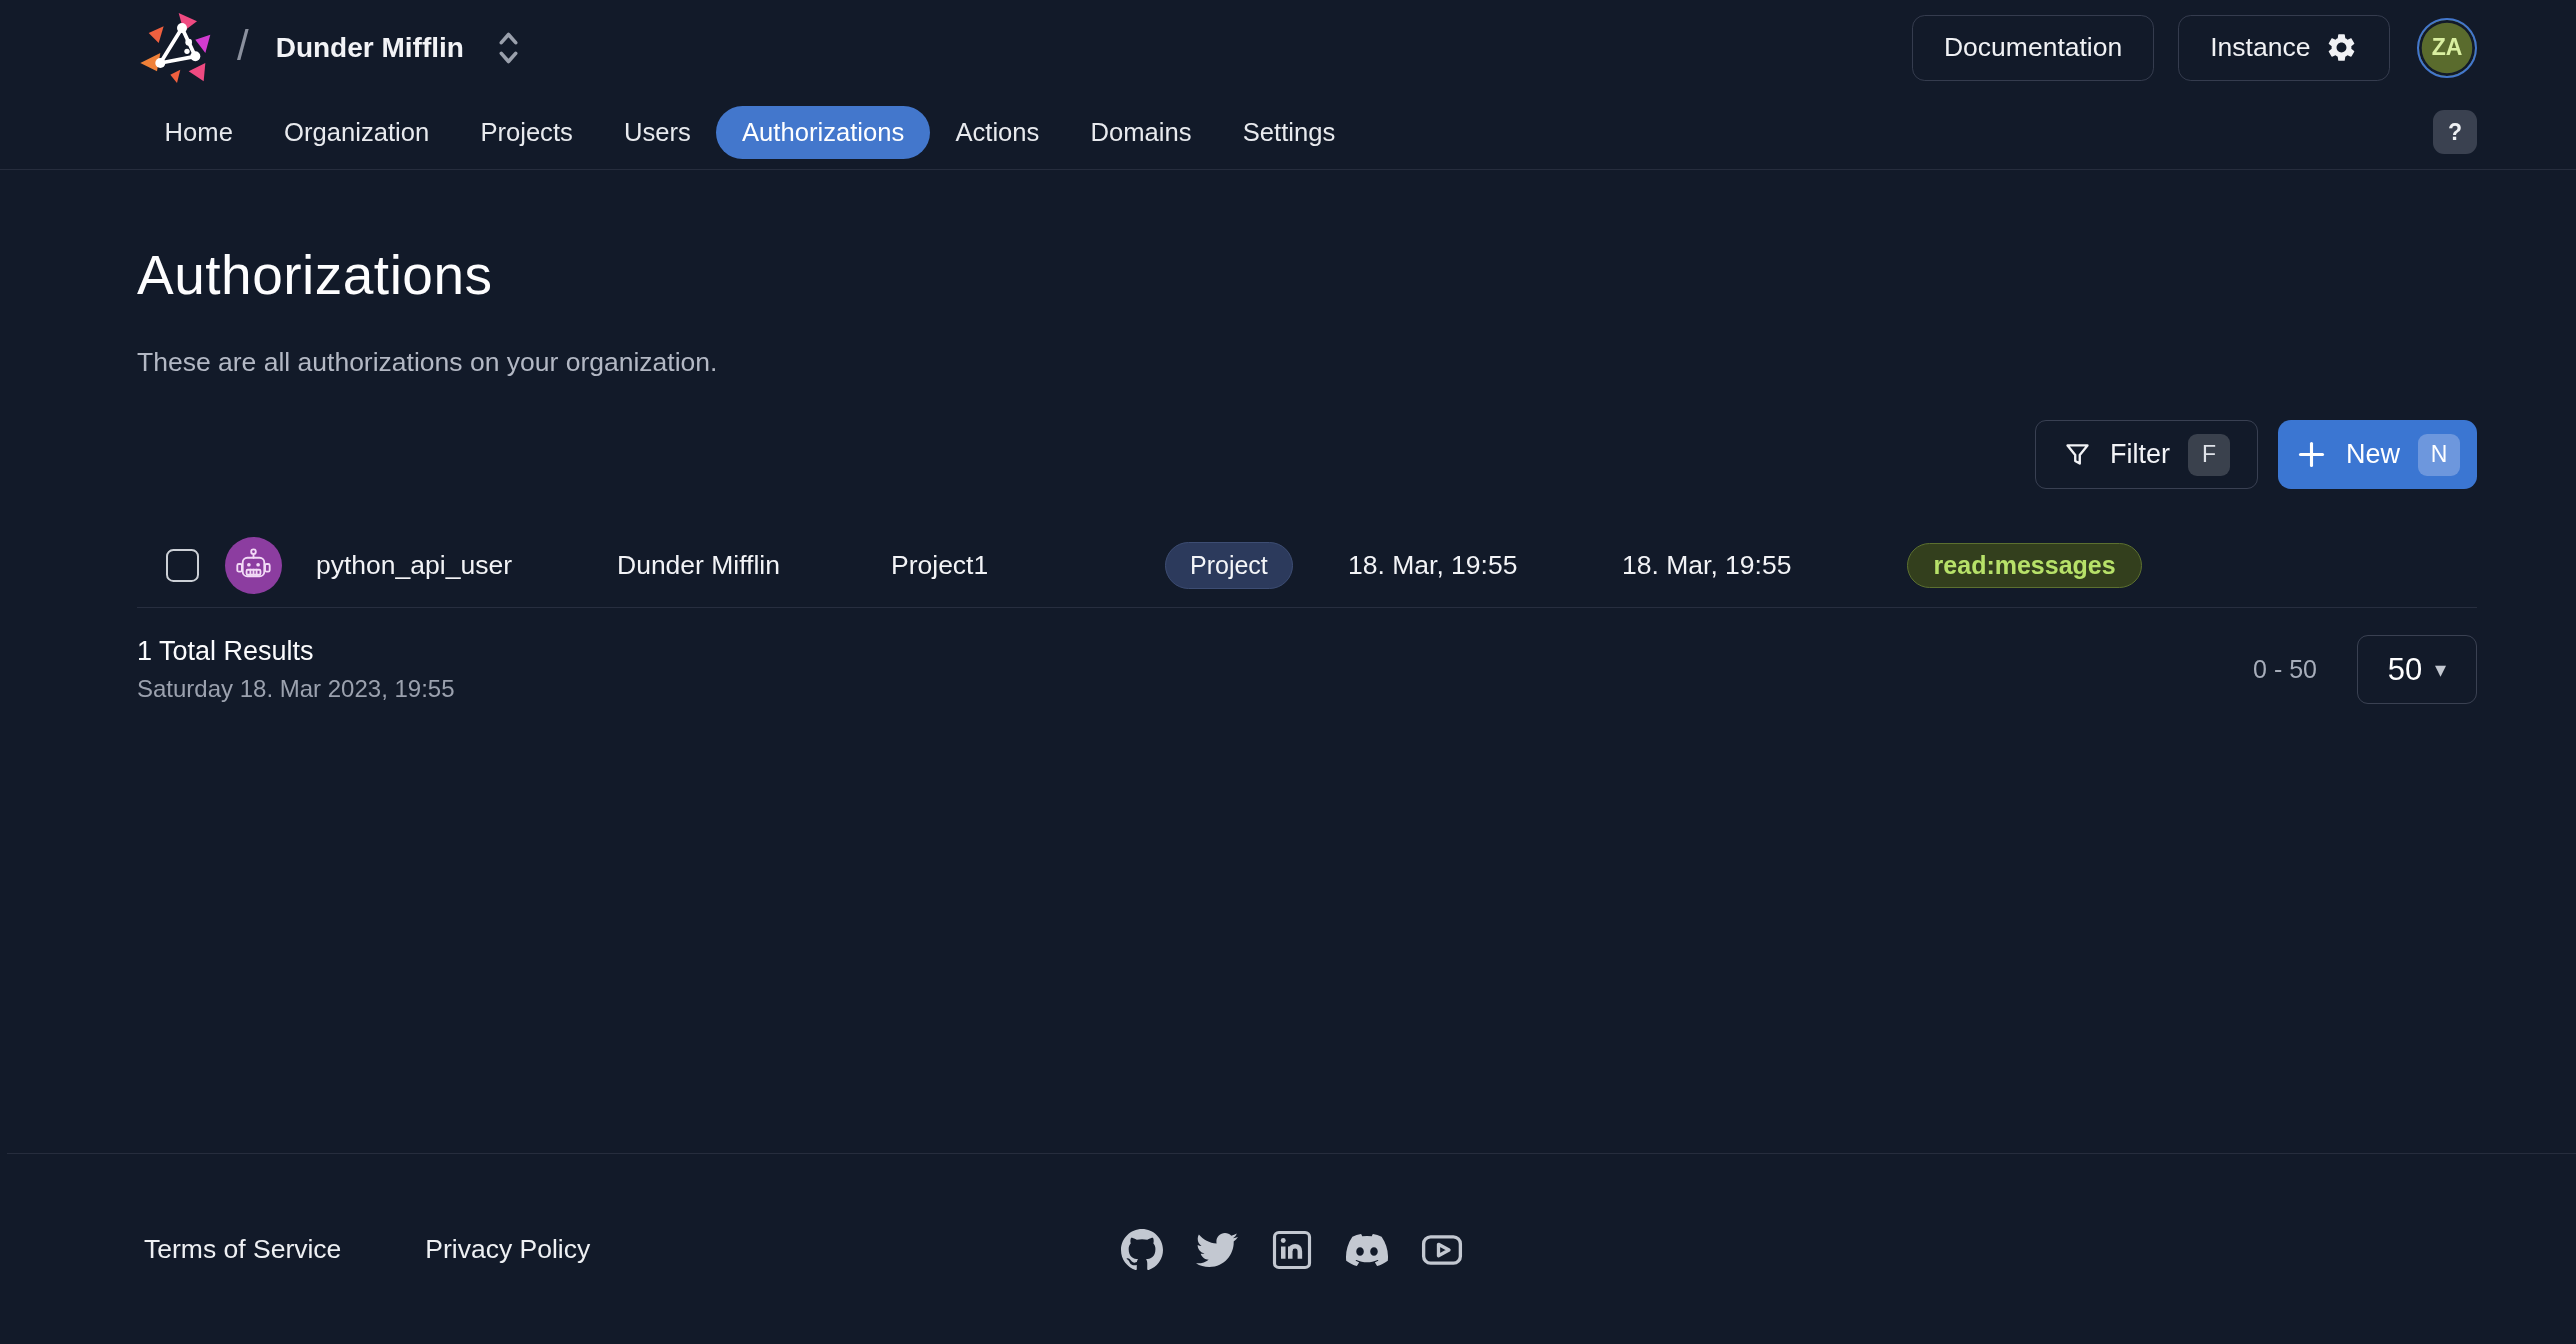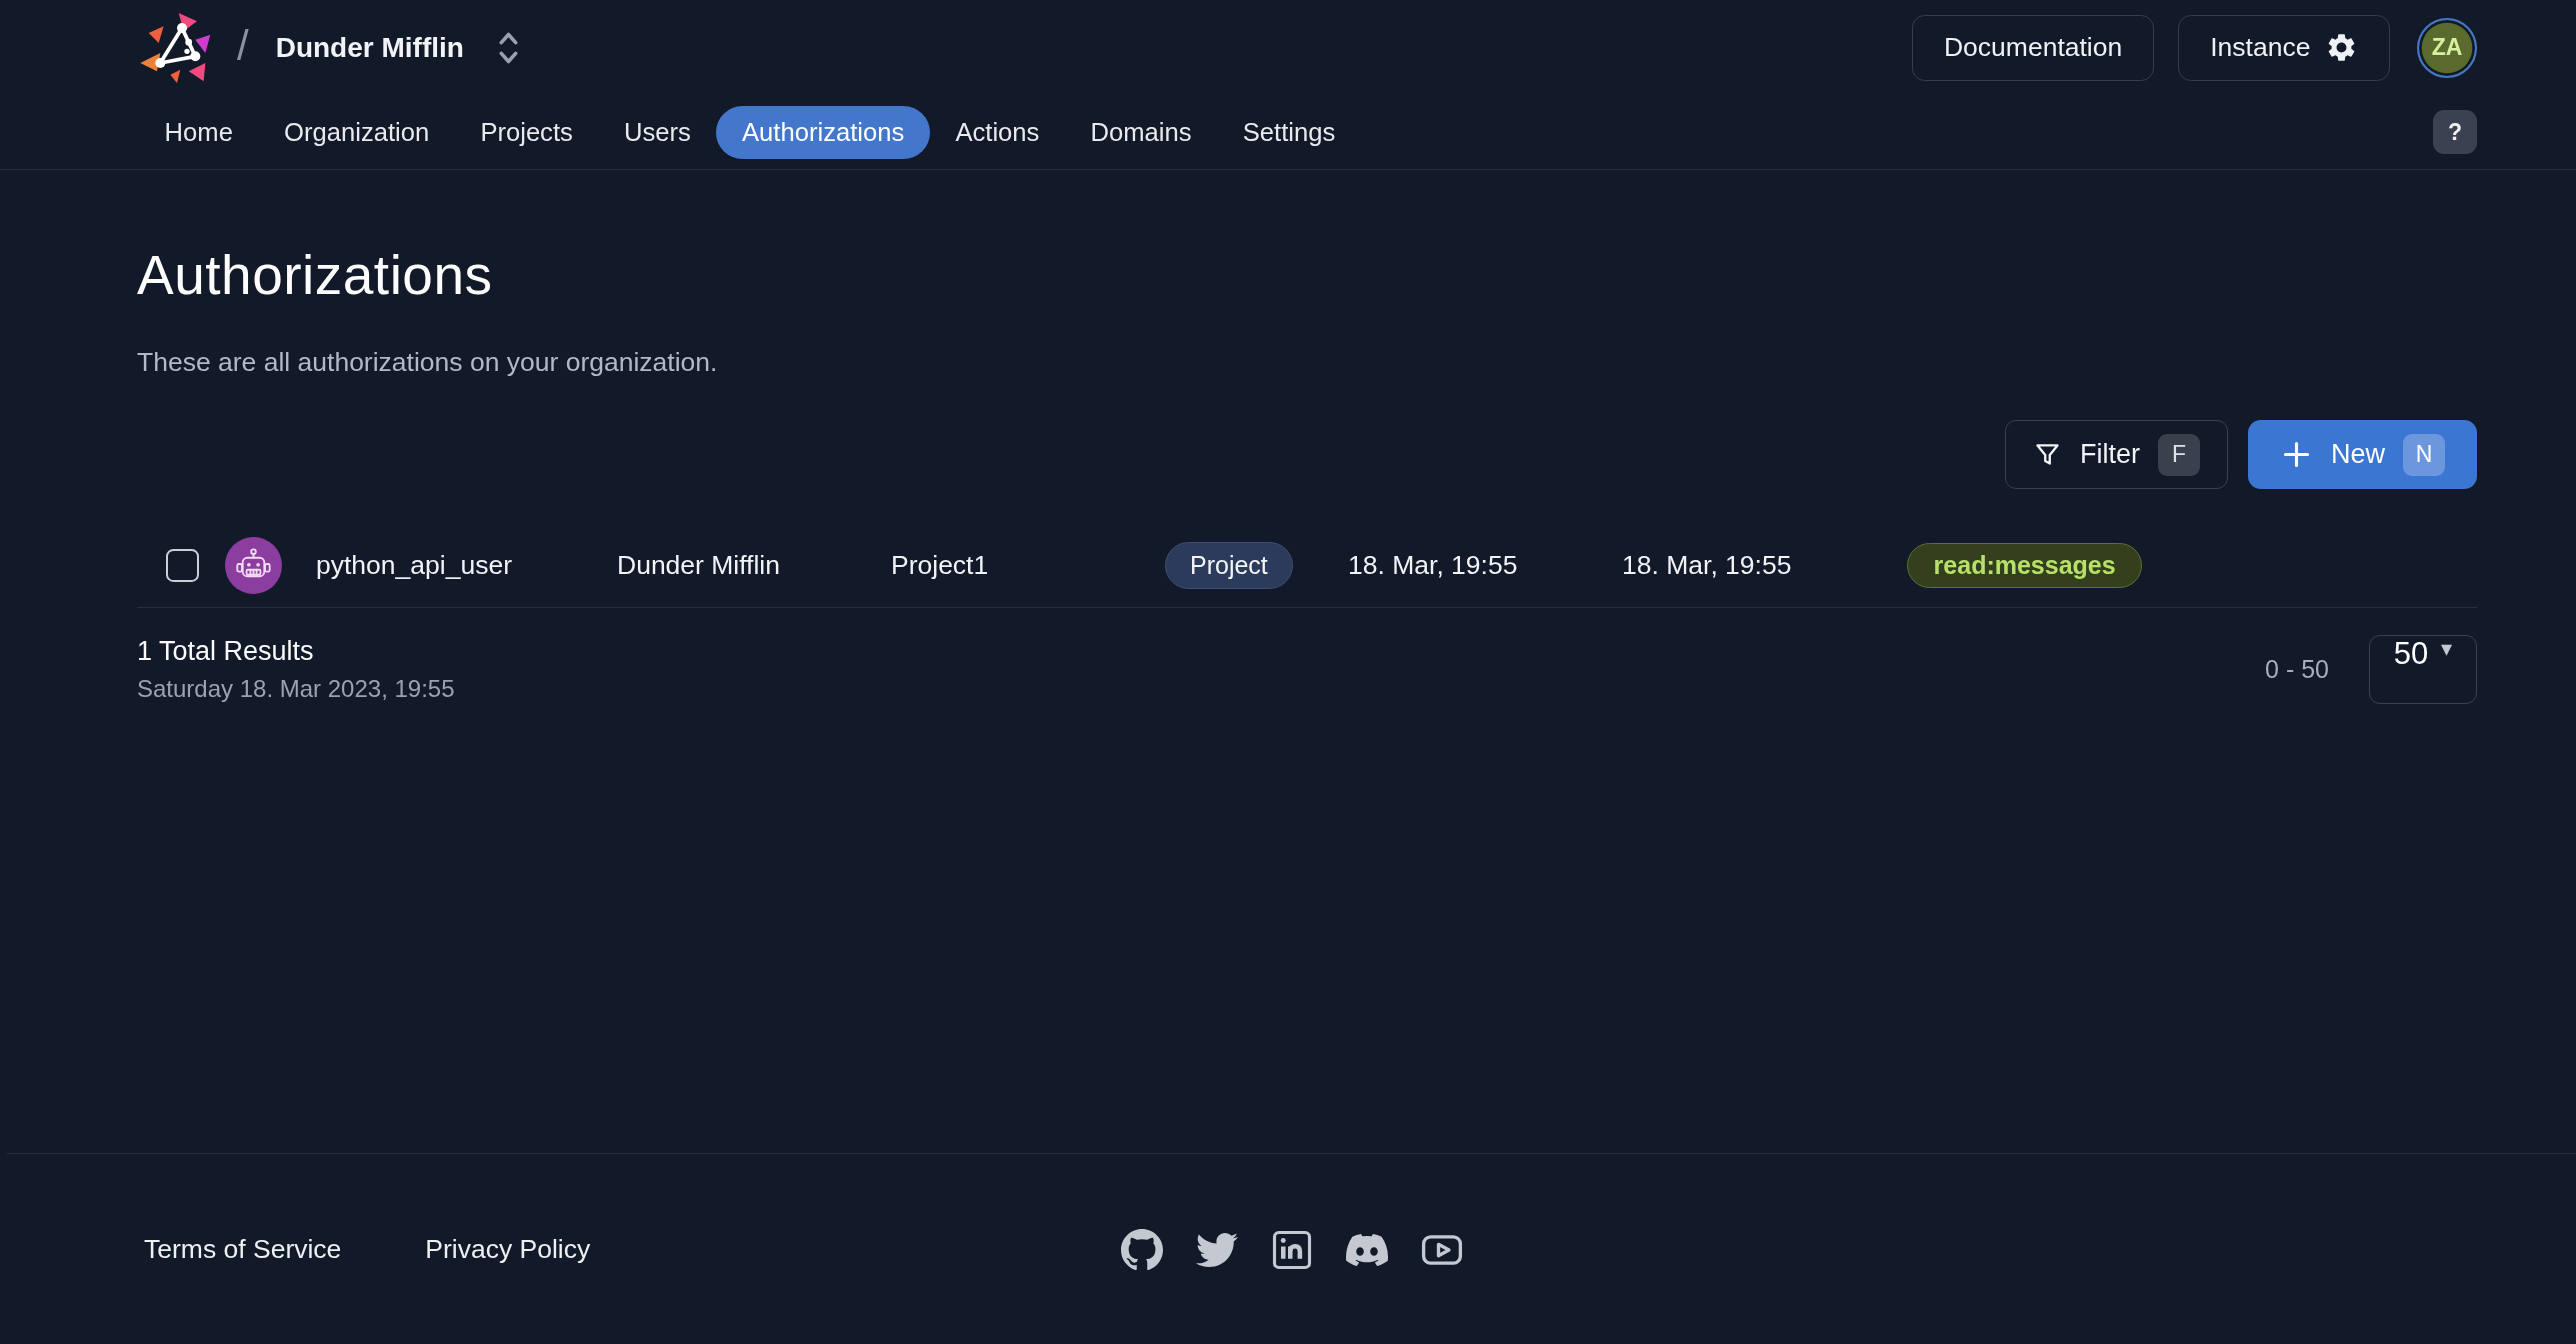--- a/index.html
+++ b/index.html
@@ -62,21 +62,21 @@
     color:#f2f3f6; font-size:27px; font-family:inherit; padding:0 27px; cursor:pointer;
   }
   .key-badge {
     min-width:42px; height:42px; border-radius:9px; background:#3a414d;
     color:#dfe2e8; font-size:23px; display:flex; align-items:center; justify-content:center;
     padding:0 9px;
   }
   .btn-new {
     height:69px; display:flex; align-items:center; gap:18px;
     border:none; border-radius:12.8px; background:#3b76d2;
-    color:#ffffff; font-size:27px; font-family:inherit; padding:0 32px; cursor:pointer;
+    color:#ffffff; font-size:27px; font-family:inherit; padding:0 17px; cursor:pointer;
   }
   .btn-new .key-badge { background:#6d97dd; color:#ffffff; }
   
   .table { margin-top:35px; }
   .trow {
     display:grid;
     grid-template-columns:88px 91px 301px 274px 274px 183px 274px 285px 1fr;
     align-items:center;
   }
   .thead { height:60px; border-bottom:0.9px solid #272e3f; }
@@ -99,22 +99,22 @@
     display:inline-block; padding:7.3px 25.6px; border-radius:913px;
     background:#333f1d; border:1.8px solid #5c7030; color:#b7e169;
     font-size:25px; font-weight:700;
   }
   
   .results { margin-top:27px; display:flex; align-items:center; }
   .total-label { font-size:27px; font-weight:500; color:#fbfbfd; }
   .total-ts { margin-top:7.3px; font-size:24px; color:#9ba1ae; }
   .range { margin-left:auto; font-size:25px; color:#a7adba; margin-right:40px; }
   .page-size {
-    width:108px; height:69px; border:0.9px solid #3a4152; border-radius:11px;
-    display:flex; align-items:flex-start; justify-content:center; gap:12.8px;
+    width:120px; height:69px; border:0.9px solid #3a4152; border-radius:11px;
+    display:flex; align-items:center; justify-content:center; gap:12.8px;
     font-size:31px; color:#ffffff; cursor:pointer; background:transparent;
   }
   .caret { font-size:22px; color:#c3c8d1; }
   
   .footer {
     position:absolute; left:7px; right:0; bottom:0; height:192px;
     border-top:0.9px solid #262d3d;
     display:flex; align-items:center;
     padding:0 99px 0 137px;
   }

